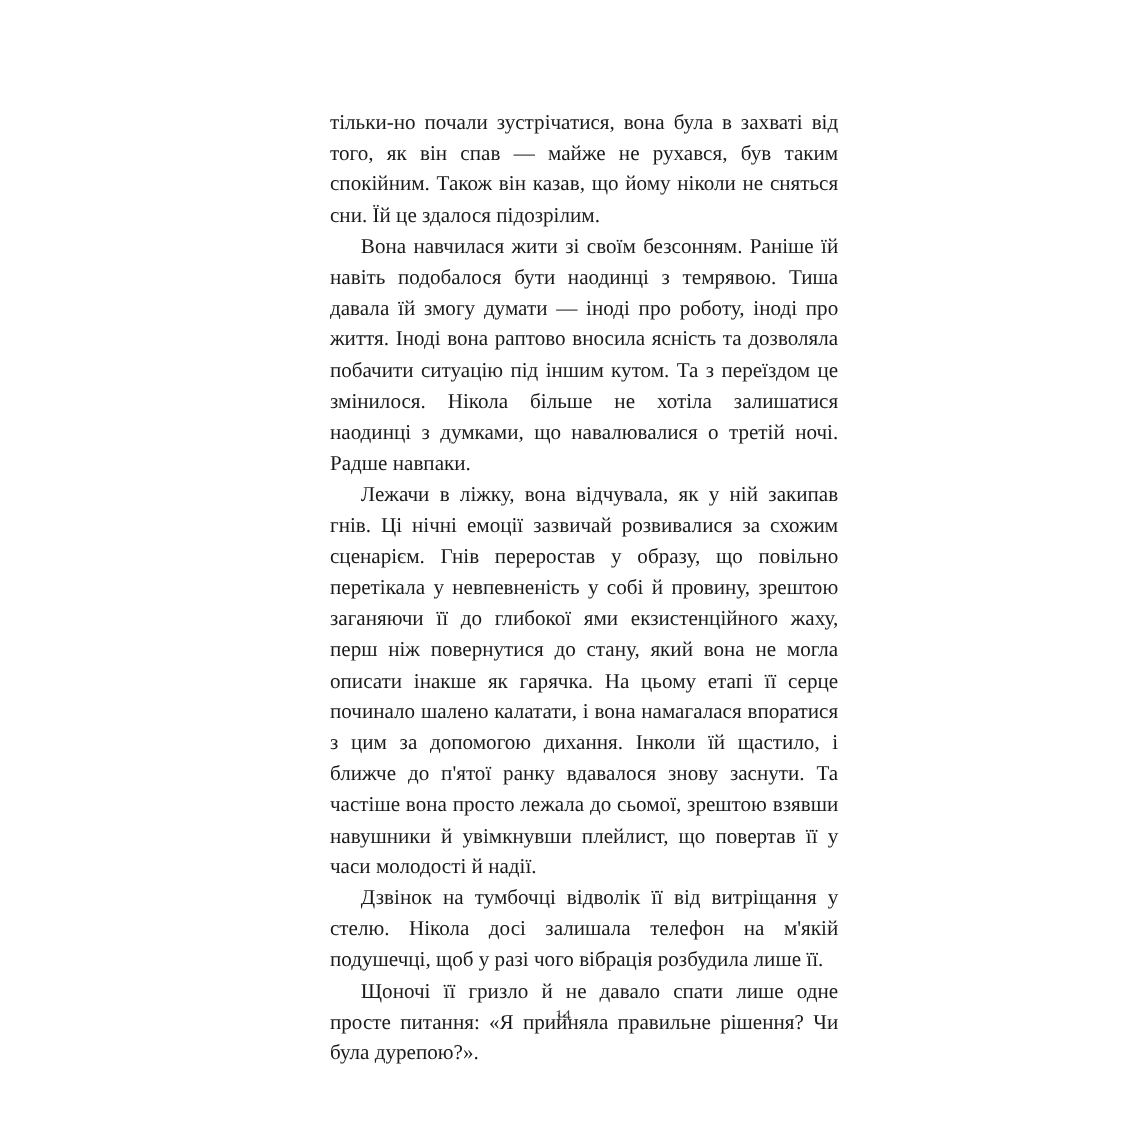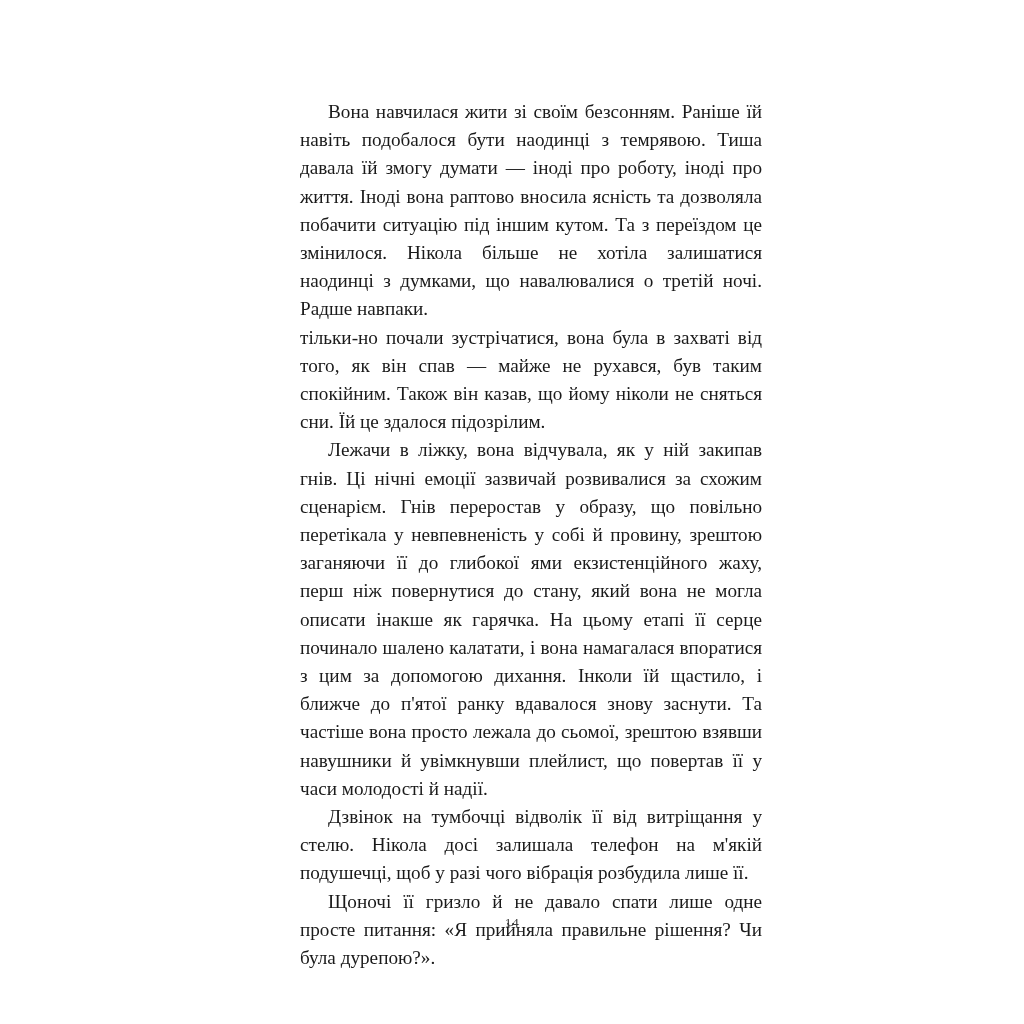--- a/index.html
+++ b/index.html
@@ -56,22 +56,22 @@
     line-height: 16px;
     letter-spacing: 0.4px;
   }
 </style>
 </head>
 <body>
 
 <div class="page">
 
   <div class="text-block">
+    <p class="para first">тільки-но почали зустрічатися, вона була в захваті від того, як він спав — майже не рухався, був таким спокійним. Також він казав, що йому ніколи не сняться сни. Їй це здалося підозрілим.</p>
     <p class="para">Вона навчилася жити зі своїм безсонням. Раніше їй навіть подобалося бути наодинці з темрявою. Тиша давала їй змогу думати — іноді про роботу, іноді про життя. Іноді вона раптово вносила ясність та дозволяла побачити ситуацію під іншим кутом. Та з переїздом це змінилося. Нікола більше не хотіла залишатися наодинці з думками, що навалювалися о третій ночі. Радше навпаки.</p>
-    <p class="para first">тільки-но почали зустрічатися, вона була в захваті від того, як він спав — майже не рухався, був таким спокійним. Також він казав, що йому ніколи не сняться сни. Їй це здалося підозрілим.</p>
     <p class="para">Лежачи в ліжку, вона відчувала, як у ній закипав гнів. Ці нічні емоції зазвичай розвивалися за схожим сценарієм. Гнів переростав у образу, що повільно перетікала у невпевненість у собі й провину, зрештою заганяючи її до глибокої ями екзистенційного жаху, перш ніж повернутися до стану, який вона не могла описати інакше як гарячка. На цьому етапі її серце починало шалено калатати, і вона намагалася впоратися з цим за допомогою дихання. Інколи їй щастило, і ближче до п'ятої ранку вдавалося знову заснути. Та частіше вона просто лежала до сьомої, зрештою взявши навушники й увімкнувши плейлист, що повертав її у часи молодості й надії.</p>
     <p class="para">Дзвінок на тумбочці відволік її від витріщання у стелю. Нікола досі залишала телефон на м'якій подушечці, щоб у разі чого вібрація розбудила лише її.</p>
     <p class="para">Щоночі її гризло й не давало спати лише одне просте питання: «Я прийняла правильне рішення? Чи була дурепою?».</p>
   </div>
 
   <div class="folio">14</div>
 
 </div>
 
 </body></html>

